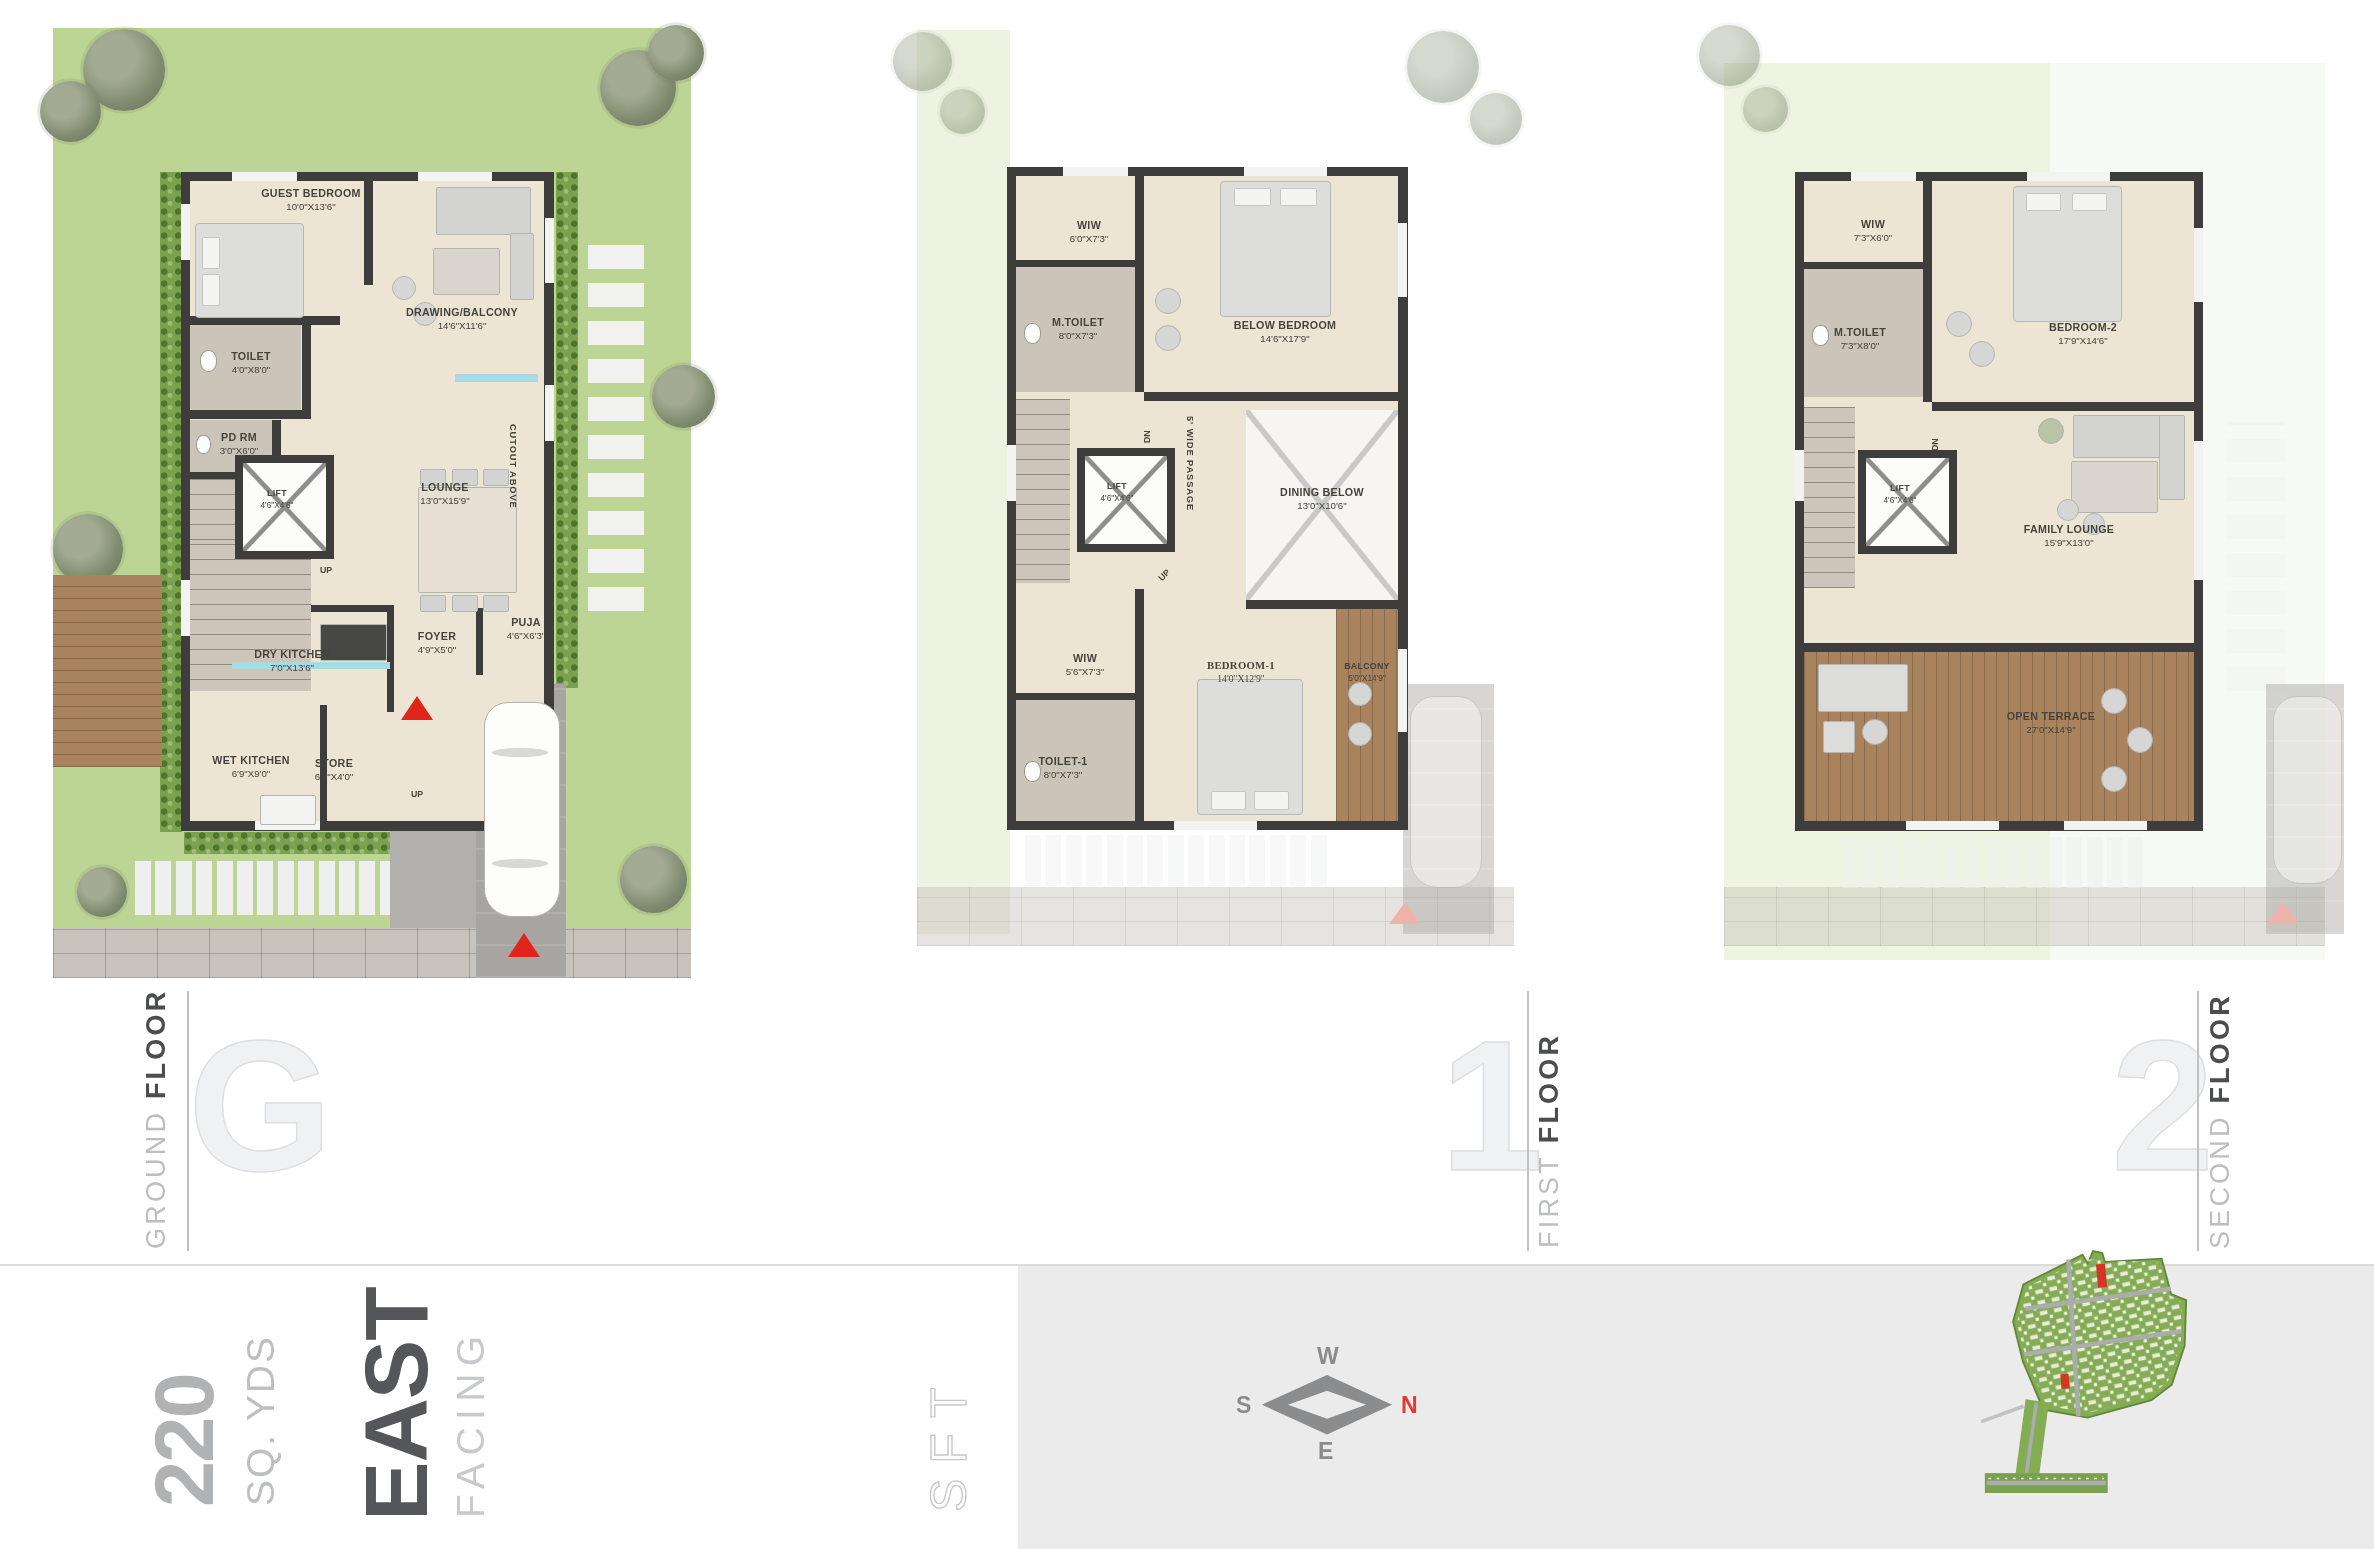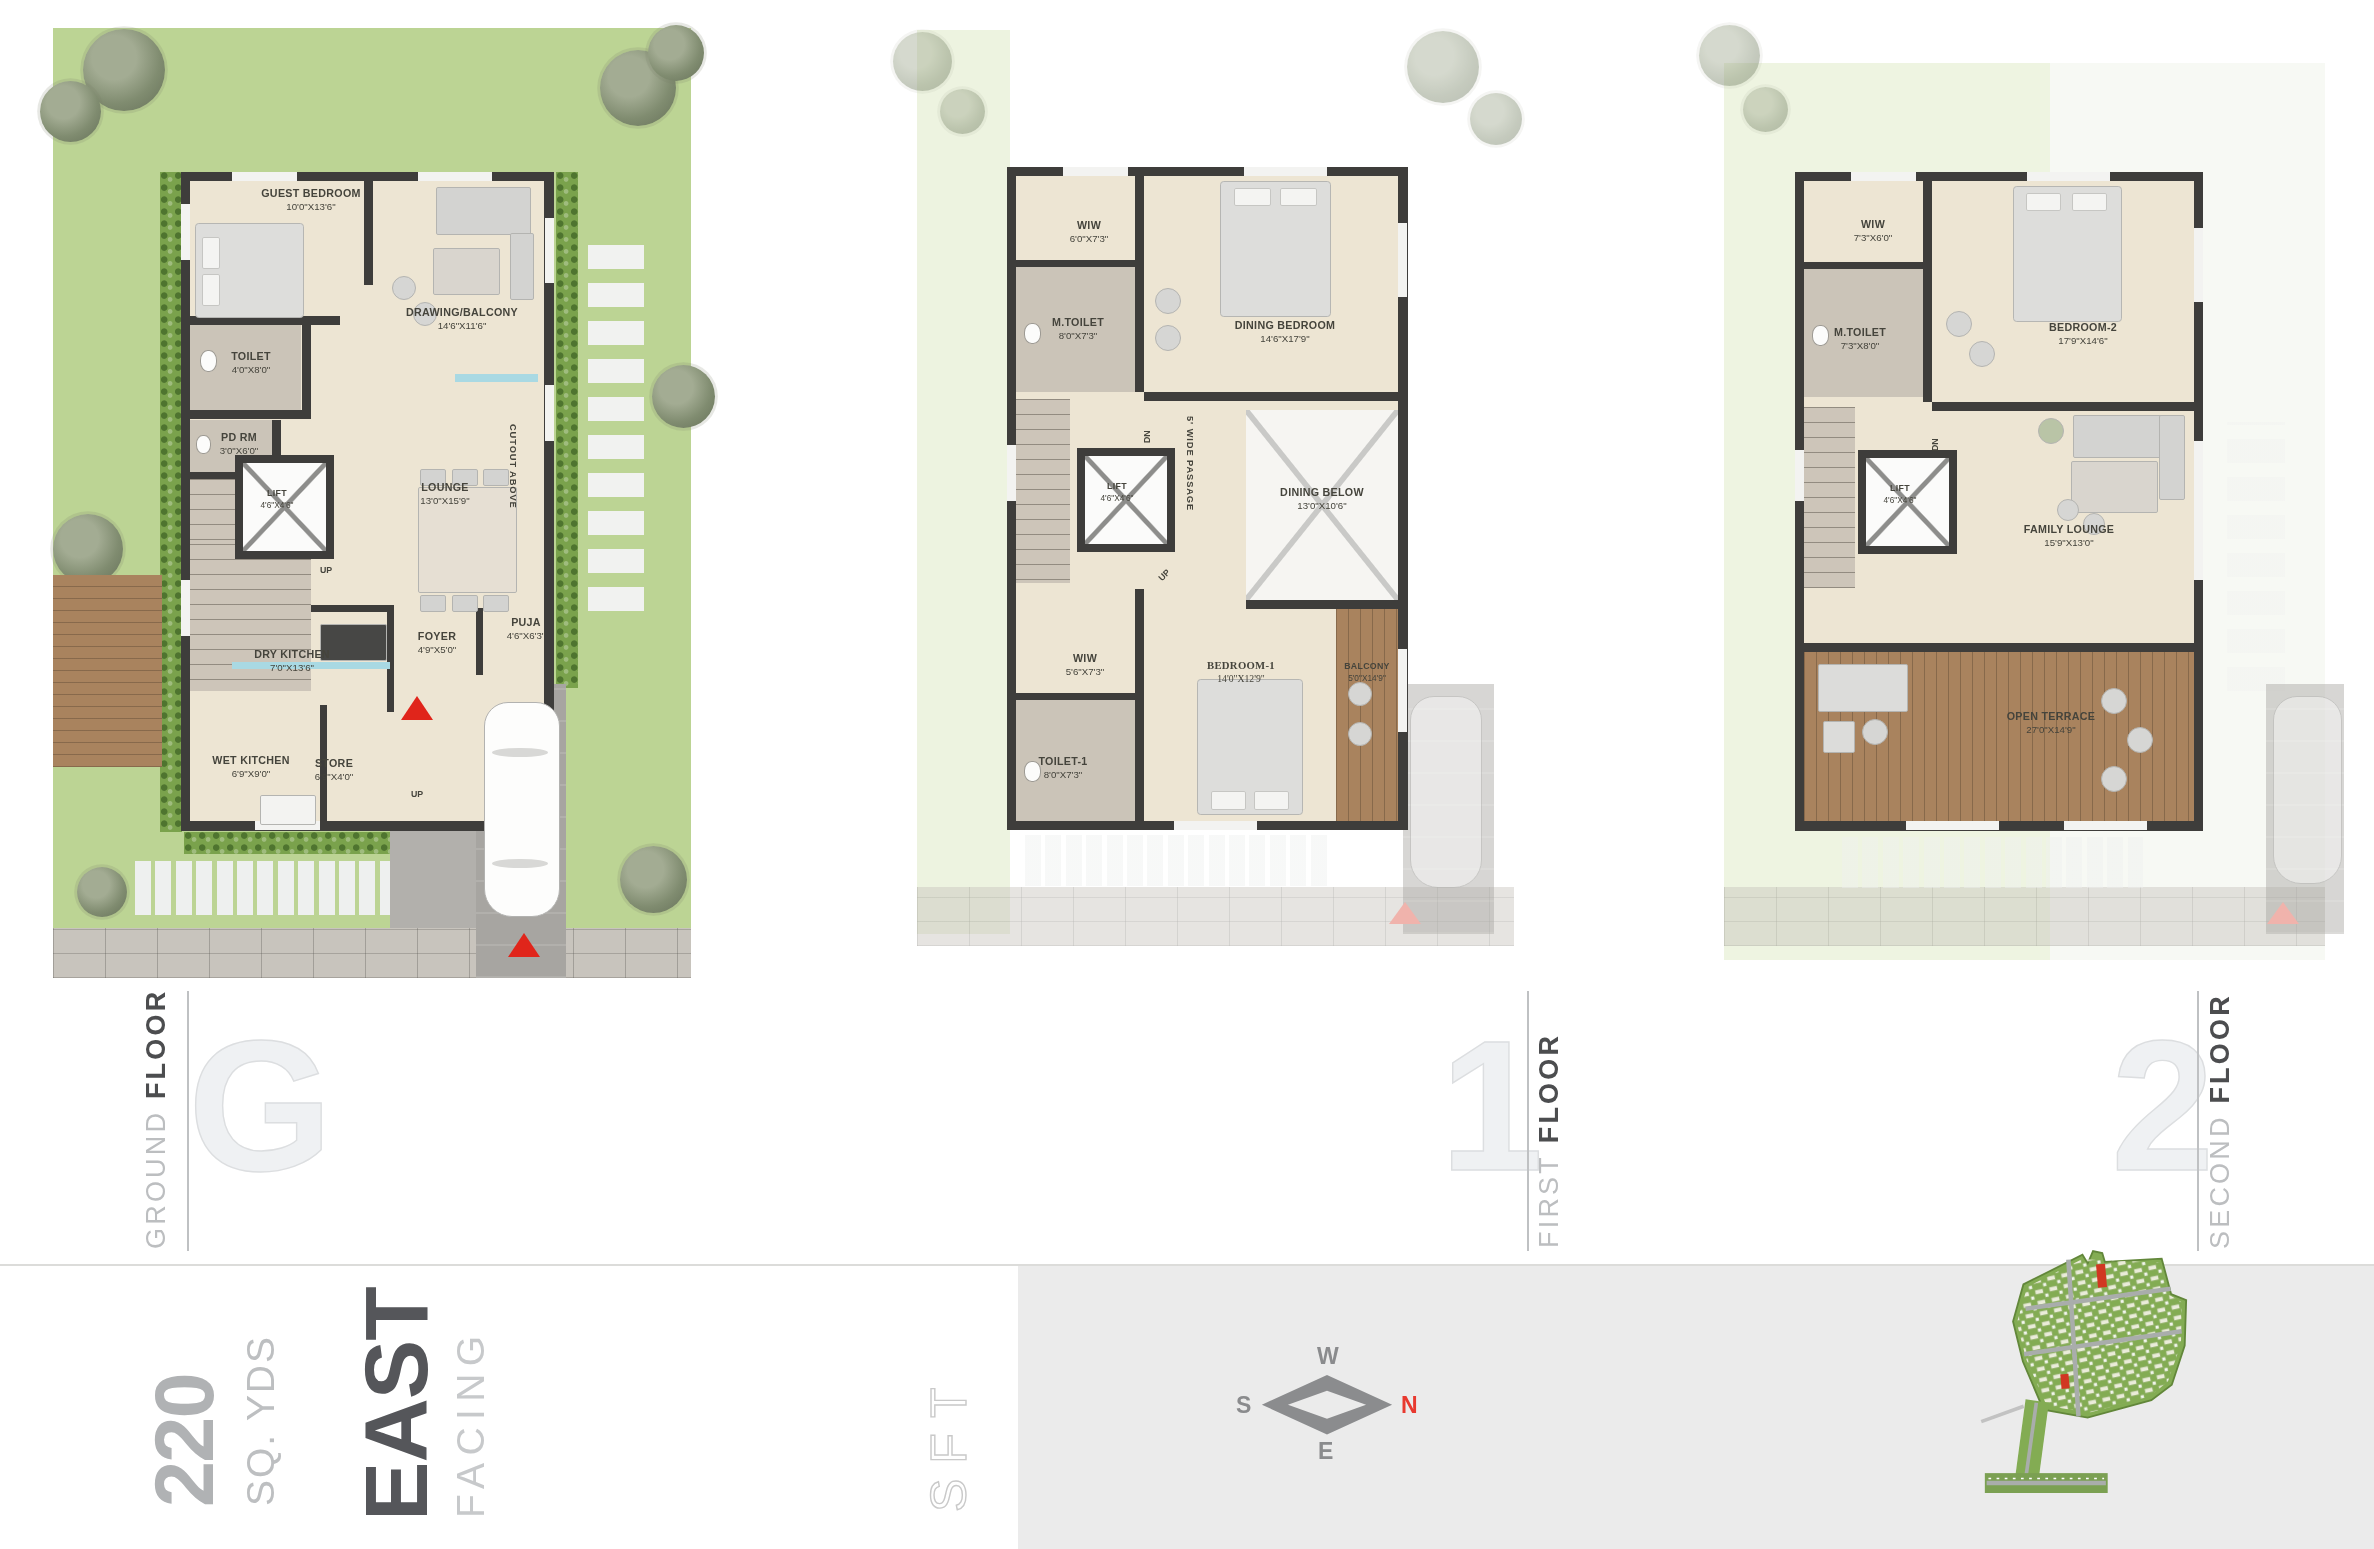--- a/index.html
+++ b/index.html
@@ -267,21 +267,21 @@
 
       <div class="rl" style="left:82px;top:65px;">
         <span class="nm">WIW</span>
           <span class="dm">6'0"X7'3"</span>
       </div>
       <div class="rl" style="left:71px;top:162px;">
         <span class="nm">M.TOILET</span>
           <span class="dm">8'0"X7'3"</span>
       </div>
       <div class="rl" style="left:278px;top:165px;">
-        <span class="nm">DINING BEDROOM</span>
+        <span class="nm">BELOW BEDROOM</span>
           <span class="dm">14'6"X17'9"</span>
       </div>
       <div class="rl" style="left:110px;top:325px;">
         <span class="nm" style="font-size:8.8px;">LIFT</span>
           <span class="dm" style="font-size:8.3px;">4'6"X4'6"</span>
       </div>
       <div class="vt" style="position:absolute;left:178px;top:249px;height:176px;font-size:9.3px;font-weight:700;letter-spacing:0.9px;color:#45443c;z-index:40;">5' WIDE PASSAGE</div>
       <div class="rl" style="left:315px;top:332px;z-index:41;">
         <span class="nm">DINING BELOW</span>
           <span class="dm">13'0"X10'6"</span>

